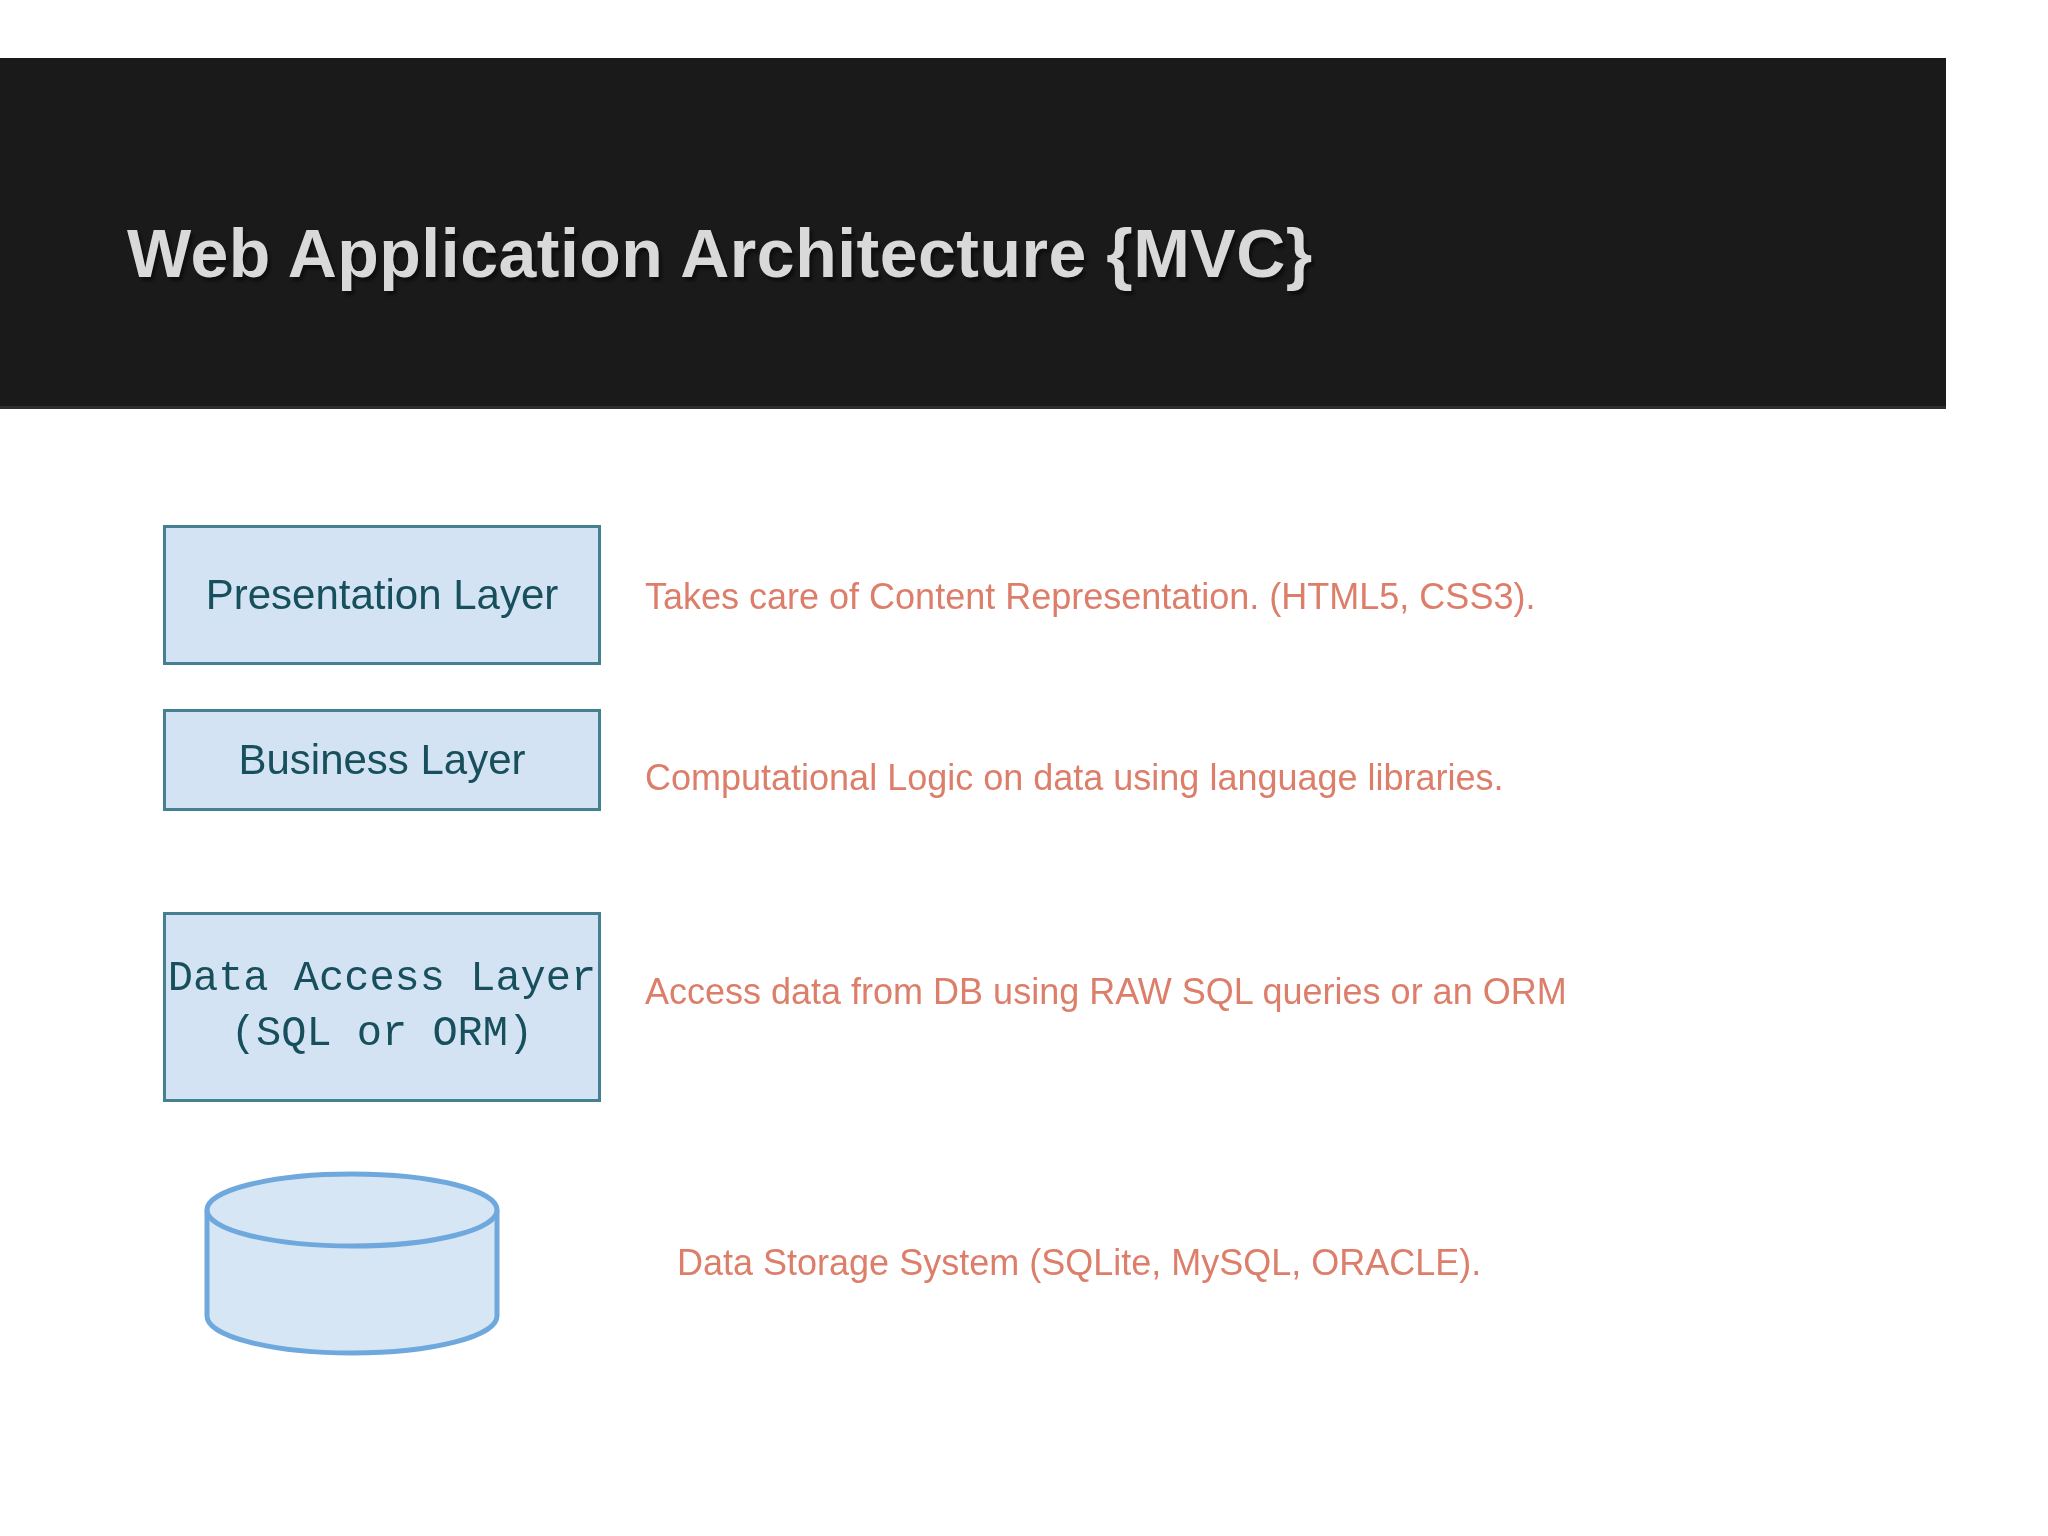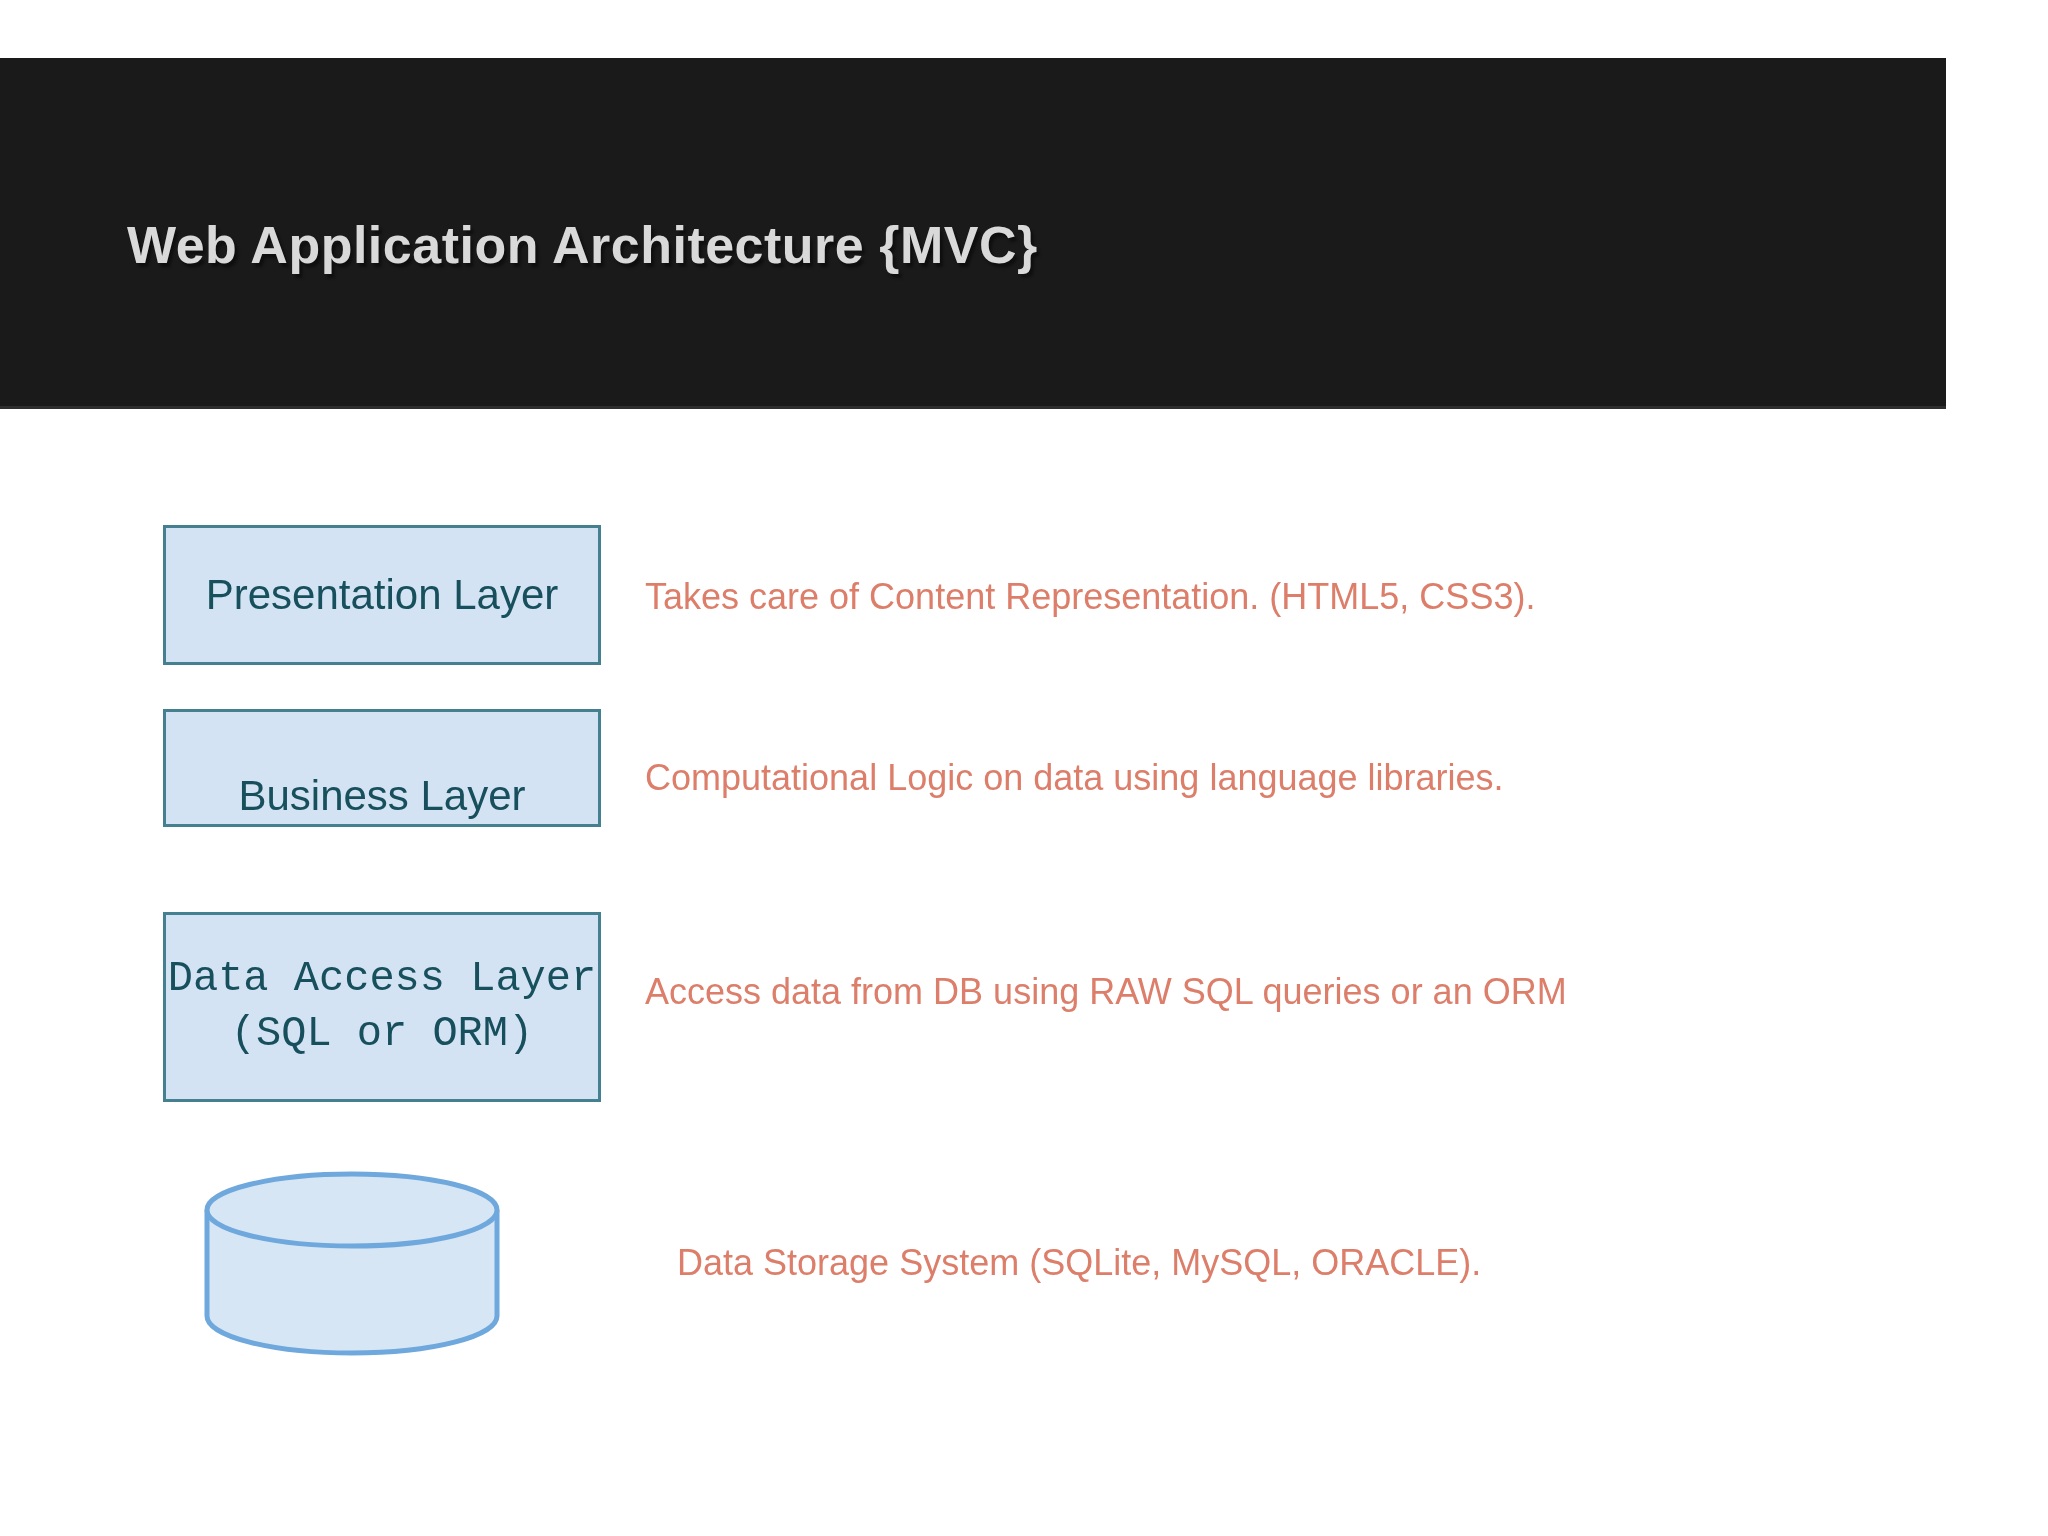--- a/index.html
+++ b/index.html
@@ -25,21 +25,21 @@
     height: 351px;
     background: #1a1a1a;
     border-bottom: 3px solid #2e2e2e;
     box-sizing: border-box;
   }
   .slide-title {
     position: absolute;
     left: 127px;
     top: 160px;
     margin: 0;
-    font-size: 52px;
+    font-size: 68px;
     font-weight: bold;
     line-height: 1.05;
     color: #d9d9d9;
     letter-spacing: 0.5px;
     text-shadow: 3px 4px 3px rgba(0,0,0,0.45);
     white-space: nowrap;
   }
 
   
   .layer-box {
@@ -54,21 +54,21 @@
     justify-content: center;
     text-align: center;
   }
   .layer-label {
     color: #17505c;
     font-size: 42px;
     line-height: 1.3;
     white-space: pre-line;
   }
   .box-1 { top: 525px; height: 140px; }
-  .box-2 { top: 709px; height: 118px; align-items: flex-end; }
+  .box-2 { top: 709px; height: 102px; }
   .box-3 { top: 912px; height: 190px; font-family: Liberation Mono, monospace; }
 
   
   .db-cylinder {
     position: absolute;
     left: 203px;
     top: 1168px;
     width: 298px;
     height: 190px;
   }

